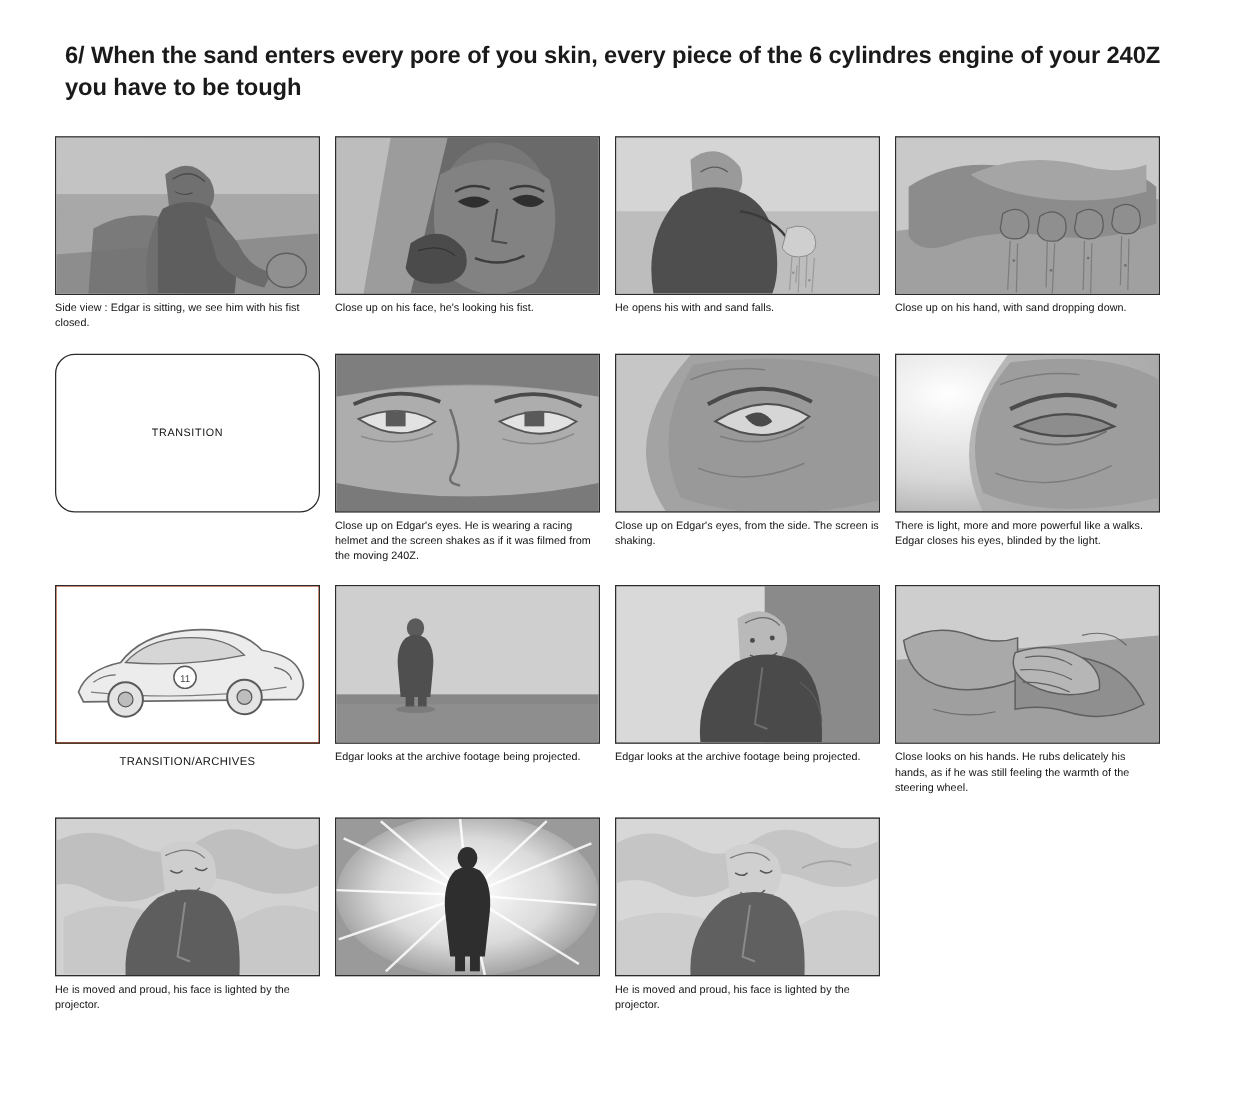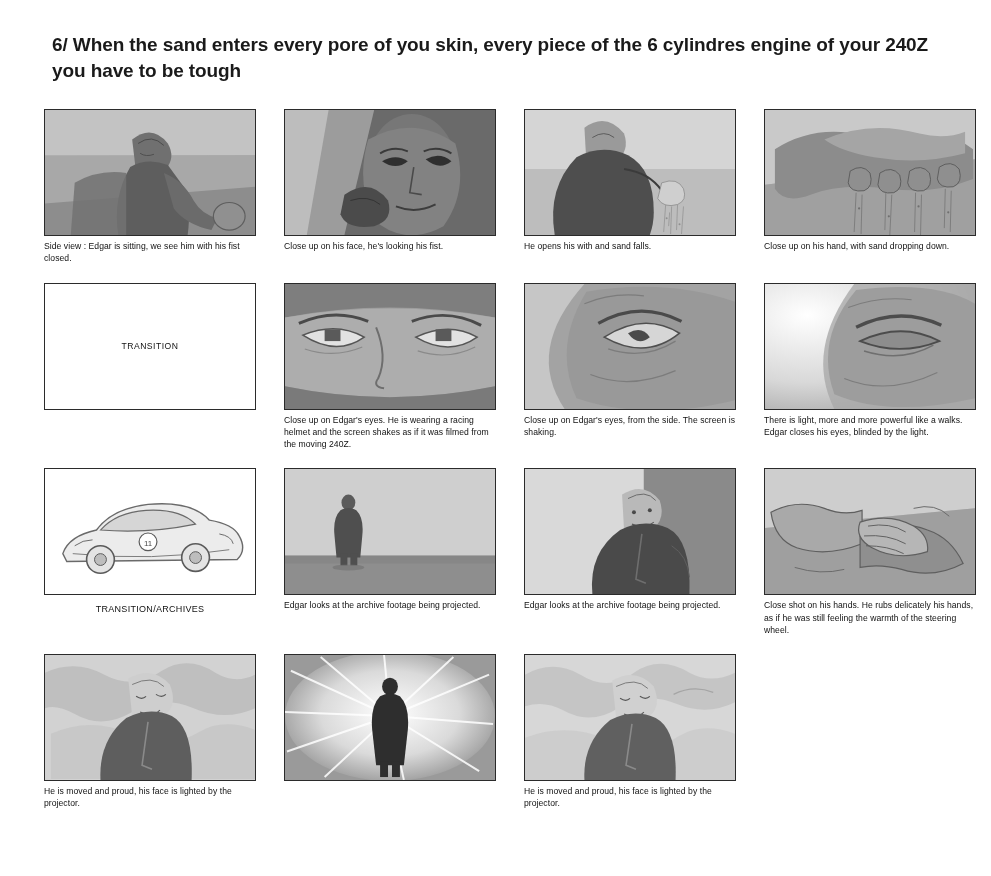--- a/index.html
+++ b/index.html
@@ -28,21 +28,21 @@
     line-height: 1.35;
     letter-spacing: -0.1px;
     margin: 0 0 0 8px;
     max-width: 900px;
   }
   .grid {
     margin-top: 26px;
   }
   .row {
     display: flex;
-    gap: 28px;
+    gap: 12px;
     margin-bottom: 18px;
   }
   .cell {
     width: 212px;
     flex: 0 0 212px;
   }
   .frame {
     width: 212px;
     height: 127px;
     border: 1px solid #2b2b2b;
@@ -63,20 +63,21 @@
     text-align: center;
     margin-top: 8px;
     font-size: 9px;
     letter-spacing: 0.3px;
   }
   .frame.empty {
     background: #ffffff;
     display: flex;
     align-items: center;
     justify-content: center;
+    border-radius: 16px;
   }
   .frame.empty .label {
     font-size: 8.6px;
     letter-spacing: 0.5px;
     color: #111;
   }
   .spacer-cell { width: 212px; flex: 0 0 212px; }
 </style>
 </head>
 <body>
@@ -336,21 +337,21 @@
             <path d="M96 54 q30 -10 54 4 q16 10 14 26 q-30 10 -56 -4 q-18 -10 -12 -26 Z" fill="#b6b6b6" stroke="#5f5f5f" stroke-width="1.2"></path>
             <g stroke="#5f5f5f" stroke-width="1" fill="none">
               <path d="M104 58 q22 -4 38 6"></path>
               <path d="M100 68 q24 -2 42 8"></path>
               <path d="M102 78 q22 0 38 8"></path>
             </g>
             <path d="M150 40 q22 -6 36 8" stroke="#6a6a6a" stroke-width="1" fill="none"></path>
             <path d="M30 100 q26 8 50 2" stroke="#6a6a6a" stroke-width="1" fill="none"></path>
           </svg>
         </div>
-        <div class="caption">Close shot on his hands. He rubs delicately his hands, as if he was still feeling the warmth of the steering wheel.</div>
+        <div class="caption">Close looks on his hands. He rubs delicately his hands, as if he was still feeling the warmth of the steering wheel.</div>
       </div>
 
     </div>
 
     <div class="row">
 
       <div class="cell">
         <div class="frame">
           <svg viewBox="0 0 212 127" preserveAspectRatio="none">
             <rect width="212" height="127" fill="#d2d2d2"></rect>

